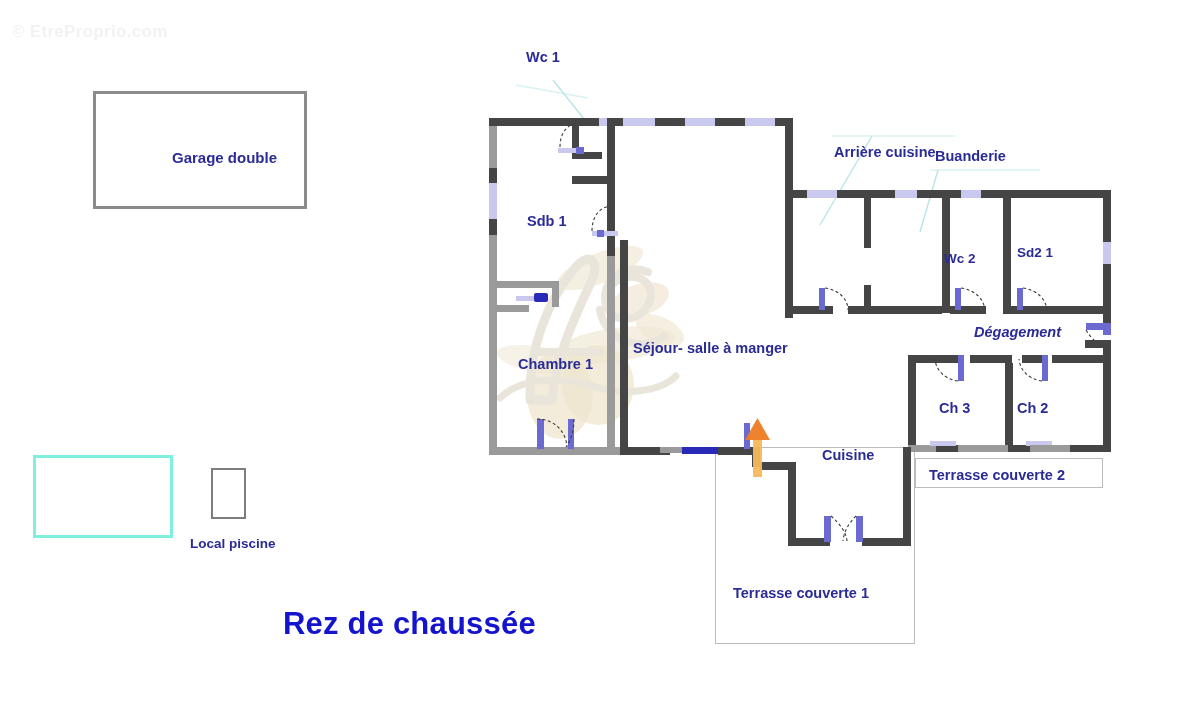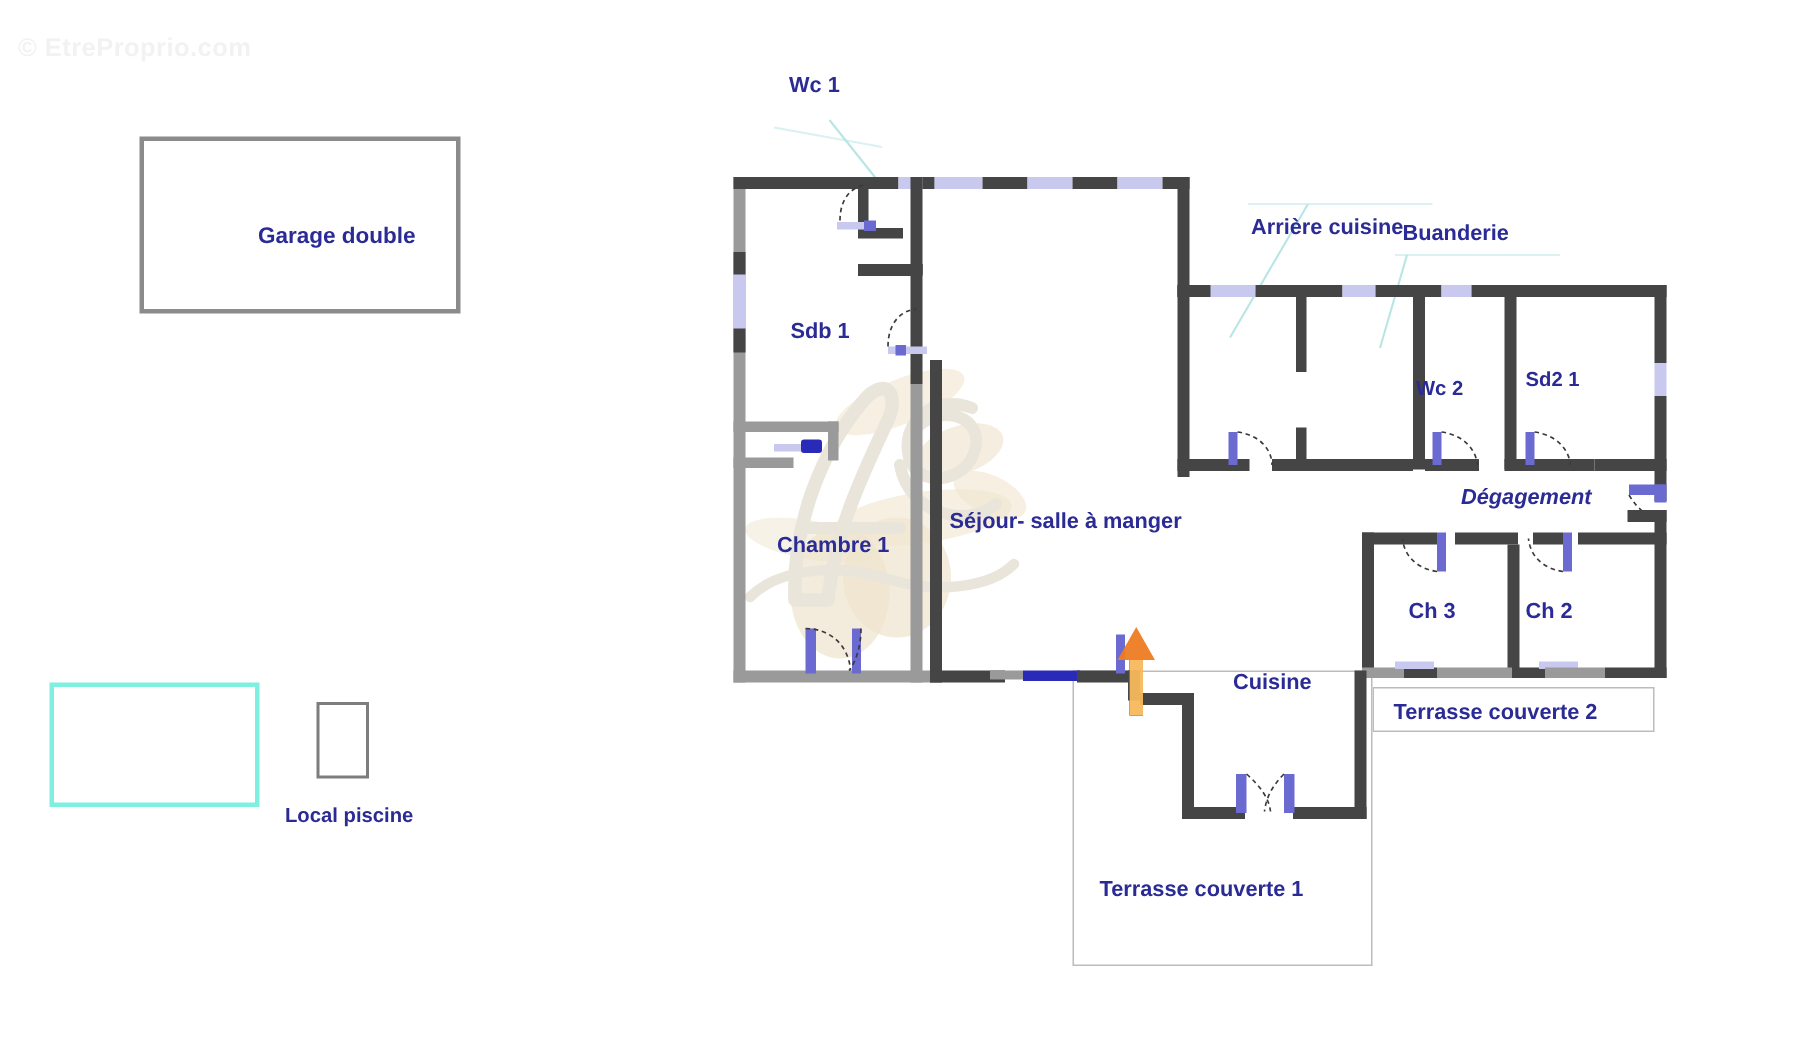--- a/index.html
+++ b/index.html
@@ -319,14 +319,15 @@
   <div class="lbl" style="left:939px; top:401px;text-align:right;">Ch 3</div>
 
   <div class="lbl" style="left:1017px; top:401px;">Ch 2</div>
 
   <div class="lbl" style="left:822px; top:448px;">Cuisine</div>
 
   <div class="lbl" style="left:929px; top:468px;">Terrasse couverte 2</div>
 
   <div class="lbl" style="left:733px; top:586px;">Terrasse couverte 1</div>
 
+  <div class="title" style="left:283px; top:606px;">Rez de chaussée</div>
 
 </div>
 
 </body></html>

